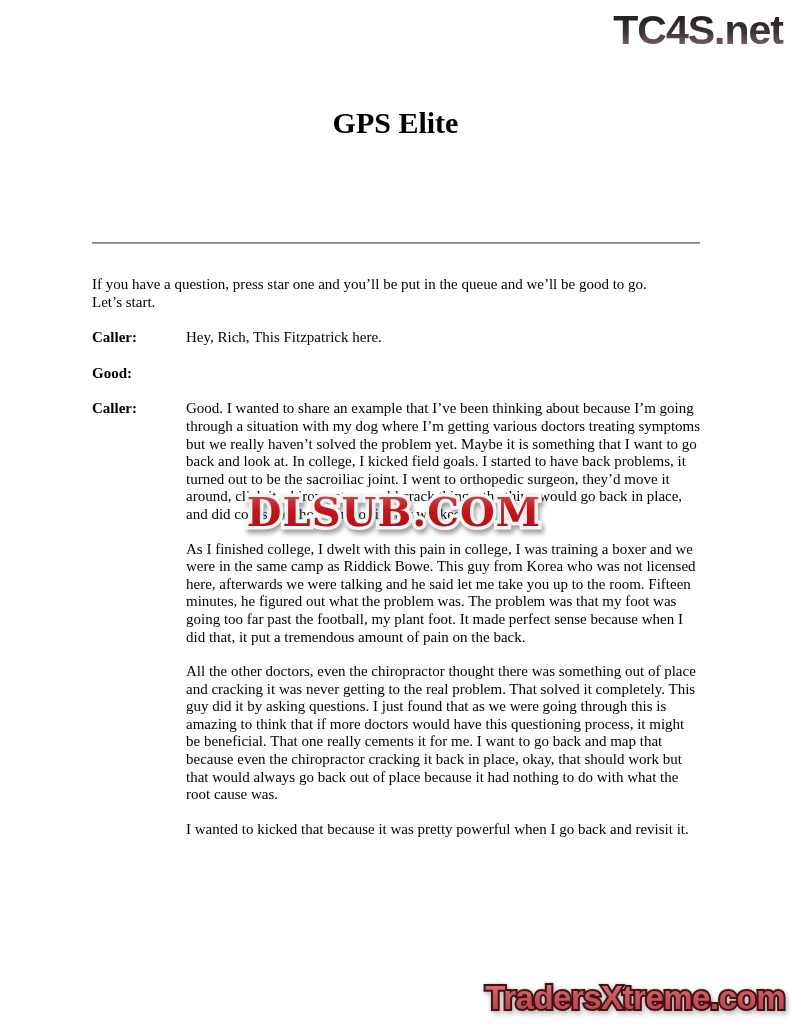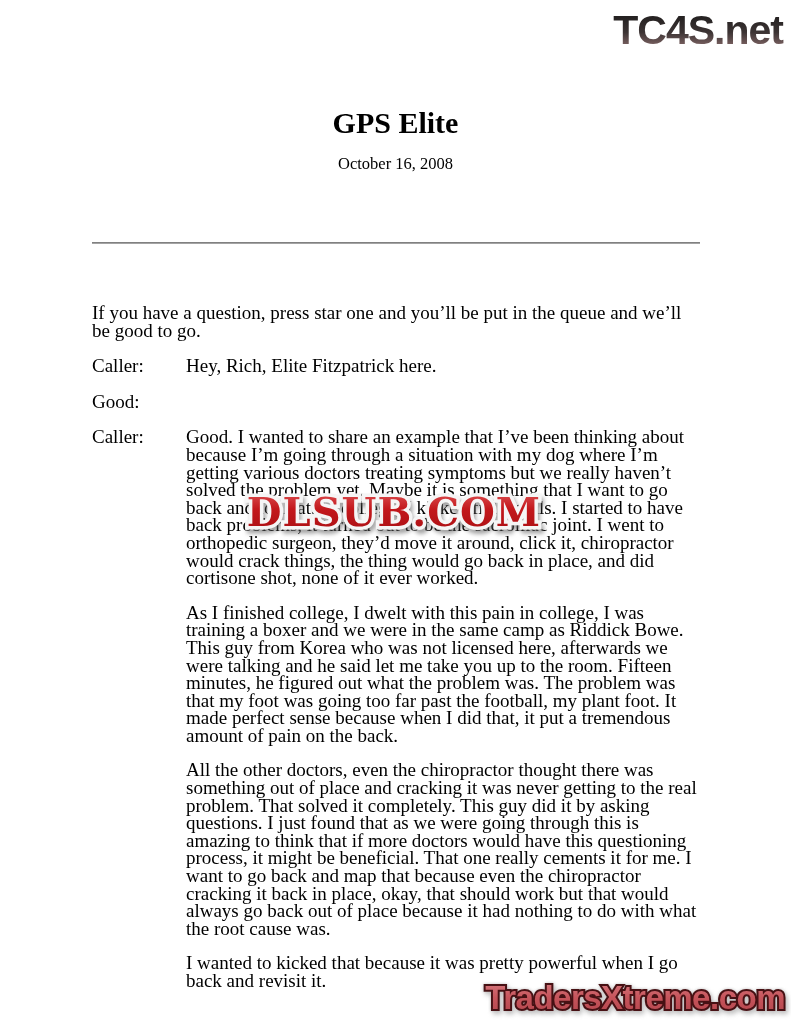--- a/index.html
+++ b/index.html
@@ -66,35 +66,35 @@
     width: 608px;
     height: 2px;
     border: none;
     margin: 0;
     background: linear-gradient(#6f6f6f, #b5b5b5);
   }
 
   
   .content {
     position: absolute;
-    top: 304px;
+    top: 276px;
     left: 92px;
     width: 610px;
-    font-size: 19px;
+    font-size: 15px;
     line-height: 17.6px;
   }
   .content p { margin: 0; }
   .intro { margin-bottom: 17px; }
   .dialog-row {
     display: flex;
     margin-top: 18px;
   }
   .speaker {
     flex: 0 0 94px;
-    font-weight: normal;
+    font-weight: bold;
   }
   .speech { flex: 1 1 auto; }
   .speech p + p { margin-top: 17px; }
 
   
   .watermark {
     position: absolute;
     left: 244px;
     top: 484px;
     width: 300px;
@@ -141,32 +141,32 @@
         <stop offset="0" stop-color="#161616"></stop>
         <stop offset="0.55" stop-color="#3c3434"></stop>
         <stop offset="1" stop-color="#9d7a7a"></stop>
       </linearGradient>
     </defs>
     <text x="206" y="40" text-anchor="end" fill="url(#hdrGrad)">TC4S.net</text>
   </svg>
 
   <div class="title-block">
     <h1 class="doc-title">GPS Elite</h1>
-    <div class="doc-date">October 16, 2008</div>
   </div>
 
   <hr class="rule">
 
   <div class="content">
     <p class="intro">If you have a question, press star one and you’ll be put in the queue and we’ll be good to go.</p>
+    <p class="intro">Let’s start.</p>
 
     <div class="dialog-row">
       <div class="speaker">Caller:</div>
       <div class="speech">
-        <p>Hey, Rich, Elite Fitzpatrick here.</p>
+        <p>Hey, Rich, This Fitzpatrick here.</p>
       </div>
     </div>
 
     <div class="dialog-row">
       <div class="speaker">Good:</div>
     </div>
 
     <div class="dialog-row">
       <div class="speaker">Caller:</div>
       <div class="speech">

